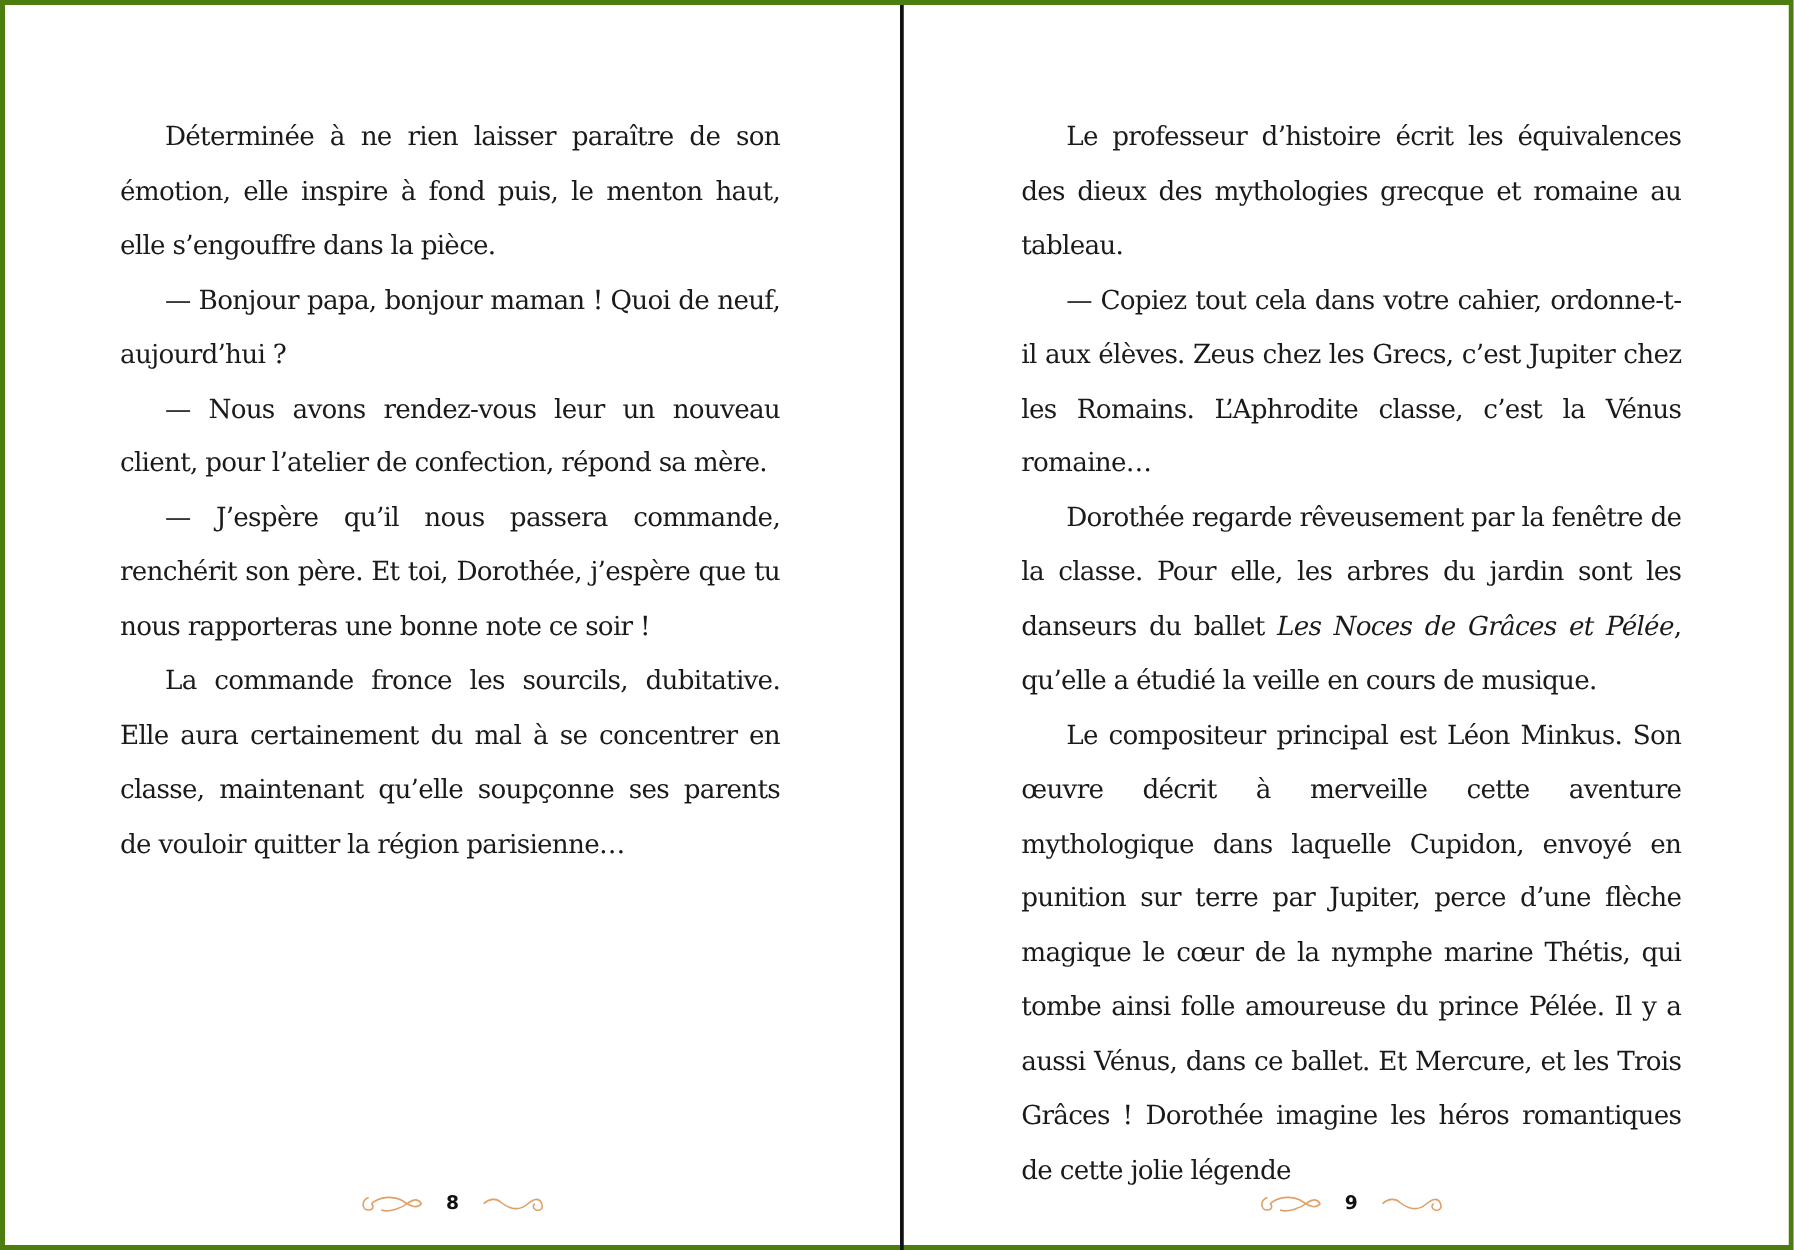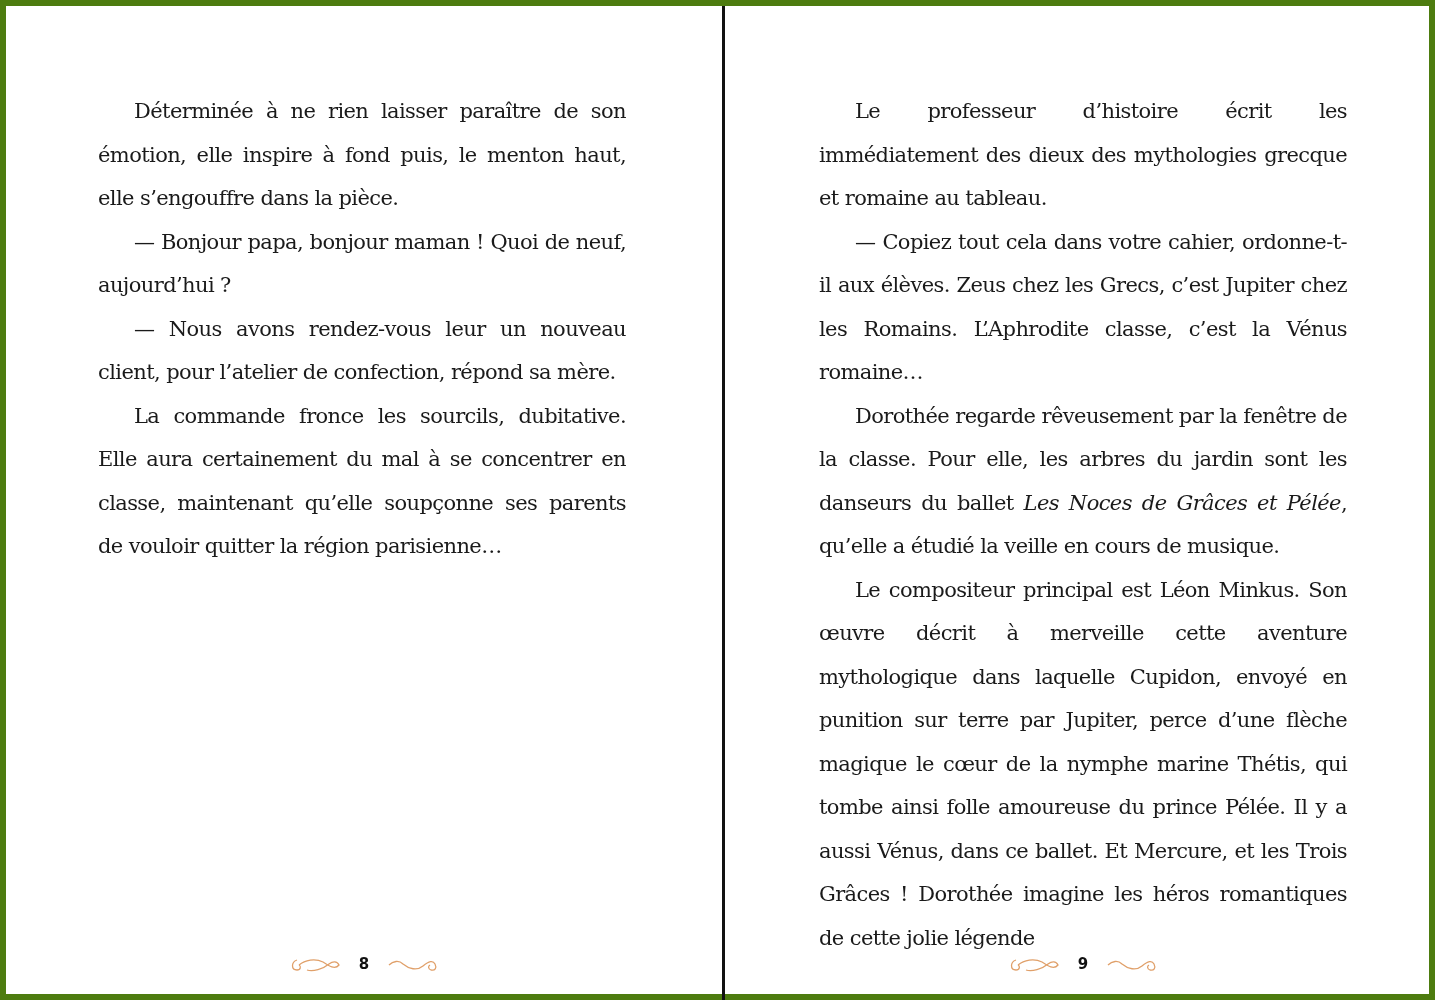--- a/index.html
+++ b/index.html
@@ -1,18 +1,18 @@
 <!DOCTYPE html>
 <html><head>
   <meta charset="utf-8">
   <style>
     * { margin: 0; padding: 0; box-sizing: border-box; }
     html, body { width: 1435px; height: 1000px; background: #ffffff; overflow: hidden; }
     body { position: relative; font-family: "DejaVu Serif", "Liberation Serif", serif; color: #1a1a1a; }
-    .spread { position: absolute; left: 0; top: 0; width: 1435px; height: 1000px; border: 6px solid #4d7c0f; }
+    .spread { position: absolute; left: 0; top: 0; width: 1435px; height: 1000px; border: 4px solid #4d7c0f; }
     .gutter { position: absolute; left: 716px; top: 0; width: 3px; height: 1000px; background: #111; }
     .page { position: absolute; top: 0; height: 1000px; }
     .page.left { left: 0; width: 716px; }
     .page.right { left: 719px; width: 716px; }
     .text-block { position: absolute; top: 84px; width: 528px; }
     .page.left .text-block { left: 92px; }
     .page.right .text-block { left: 94px; }
     .para {
       font-size: 21px;
       line-height: 43.5px;
@@ -32,38 +32,39 @@
 </head>
 <body>
 
 <div class="spread">
 
   <div class="page left">
     <div class="text-block">
       <p class="para">Déterminée à ne rien laisser paraître de son émotion, elle inspire à fond puis, le menton haut, elle s’engouffre dans la pièce.</p>
       <p class="para">— Bonjour papa, bonjour maman ! Quoi de neuf, aujourd’hui ?</p>
       <p class="para">— Nous avons rendez-vous leur un nouveau client, pour l’atelier de confection, répond sa mère.</p>
+      <p class="para">— J’espère qu’il nous passera commande, renchérit son père. Et toi, Dorothée, j’espère que tu nous rapporteras une bonne note ce soir !</p>
       <p class="para">La commande fronce les sourcils, dubitative. Elle aura certainement du mal à se concentrer en classe, maintenant qu’elle soupçonne ses parents de vouloir quitter la région parisienne…</p>
     </div>
     <div class="folio">
       <svg class="orn" viewBox="0 0 52 24">
         <path d="M8 8 C2 10 2 18 8 18 C12 18 12 14 10 13 M10 13 C16 8 26 6 34 10 C40 14 46 18 50 13 C48 9 44 9 40 12 C34 17 24 20 18 18"></path>
       </svg>
       <span class="num">8</span>
       <svg class="orn" viewBox="0 0 52 24">
         <path d="M2 13 C6 9 12 8 16 12 C22 17 30 19 36 14 C42 9 46 8 48 12 C50 16 48 19 44 18 C41 17 41 14 43 13"></path>
       </svg>
     </div>
   </div>
 
   <div class="gutter"></div>
 
   <div class="page right">
     <div class="text-block">
-      <p class="para">Le professeur d’histoire écrit les immédiatement des dieux des mythologies grecque et romaine au tableau.</p>
+      <p class="para">Le professeur d’histoire écrit les équivalences des dieux des mythologies grecque et romaine au tableau.</p>
       <p class="para">— Copiez tout cela dans votre cahier, ordonne-t-il aux élèves. Zeus chez les Grecs, c’est Jupiter chez les Romains. L’Aphrodite classe, c’est la Vénus romaine…</p>
       <p class="para"><span>Dorothée regarde rêveusement par la fenêtre de la classe. Pour elle, les arbres du jardin sont les danseurs du ballet </span><span class="it">Les Noces de Grâces et Pélée</span><span>, qu’elle a étudié la veille en cours de musique.</span></p>
       <p class="para">Le compositeur principal est Léon Minkus. Son œuvre décrit à merveille cette aventure mythologique dans laquelle Cupidon, envoyé en punition sur terre par Jupiter, perce d’une flèche magique le cœur de la nymphe marine Thétis, qui tombe ainsi folle amoureuse du prince Pélée. Il y a aussi Vénus, dans ce ballet. Et Mercure, et les Trois Grâces ! Dorothée imagine les héros romantiques de cette jolie légende</p>
     </div>
     <div class="folio">
       <svg class="orn" viewBox="0 0 52 24">
         <path d="M8 8 C2 10 2 18 8 18 C12 18 12 14 10 13 M10 13 C16 8 26 6 34 10 C40 14 46 18 50 13 C48 9 44 9 40 12 C34 17 24 20 18 18"></path>
       </svg>
       <span class="num">9</span>
       <svg class="orn" viewBox="0 0 52 24">

